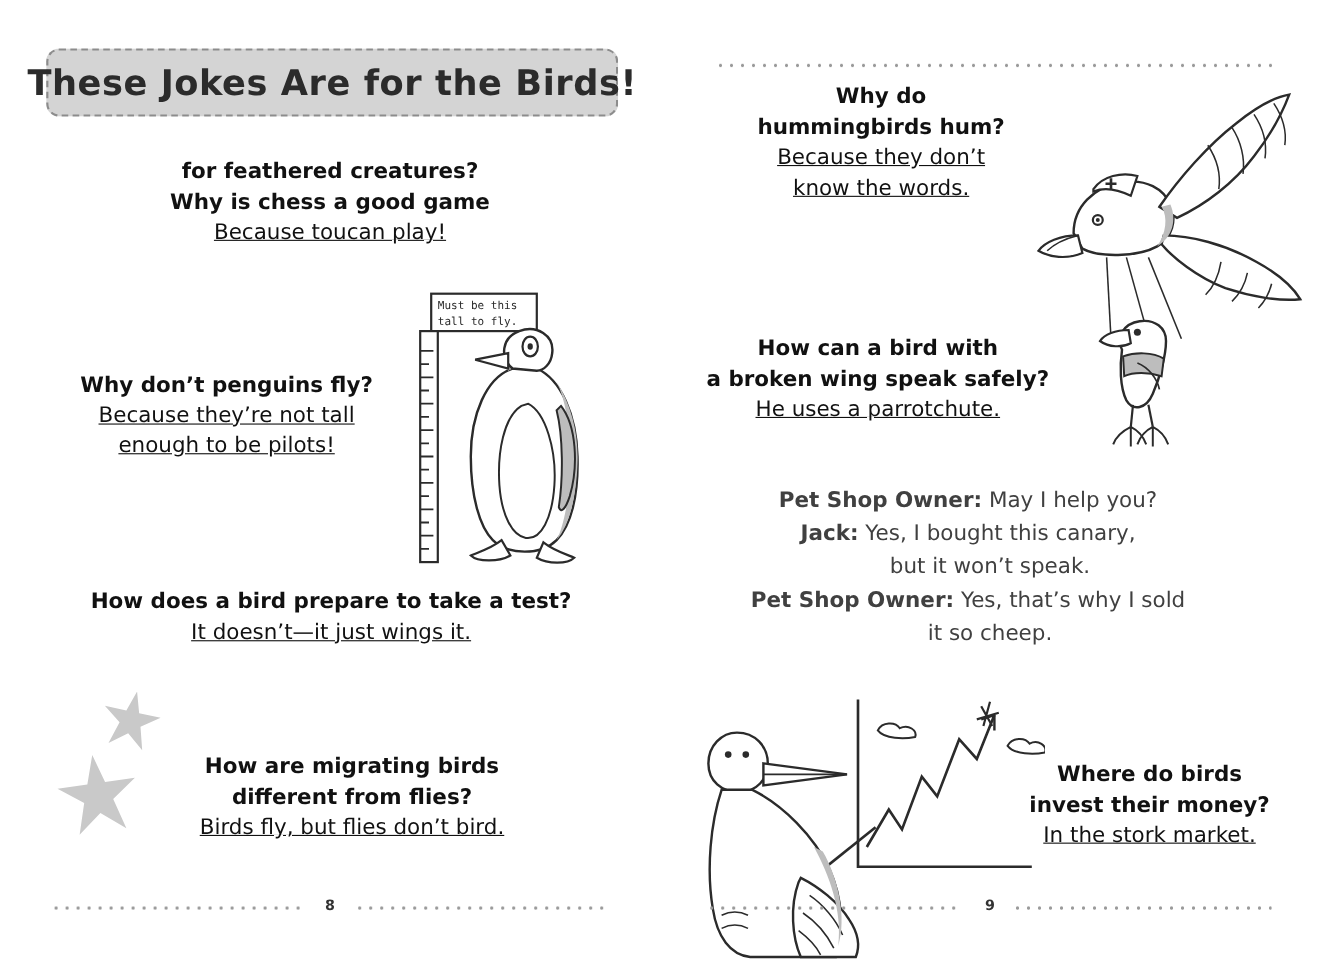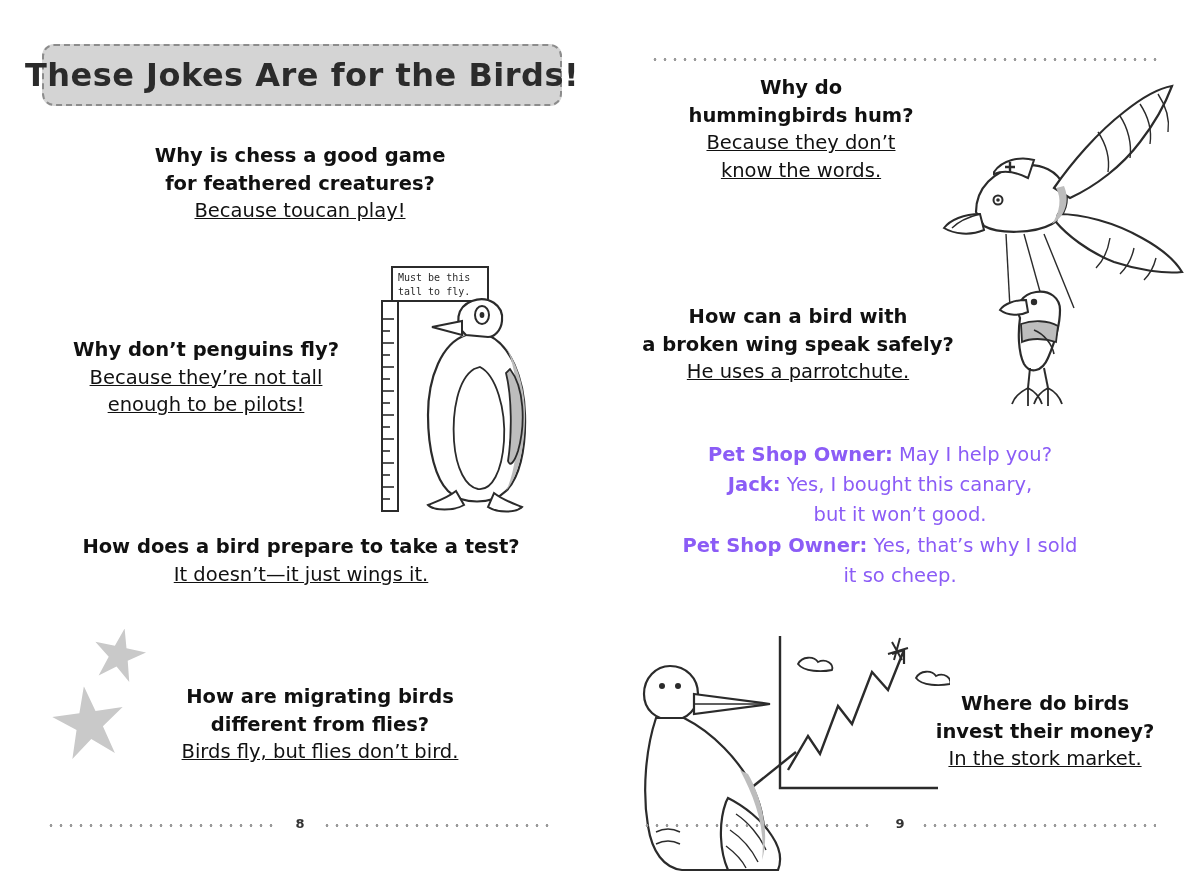--- a/index.html
+++ b/index.html
@@ -75,21 +75,21 @@
   .a {
     font-size: 19.5px;
     font-weight: normal;
     color: #111;
     text-decoration: underline;
   }
   .dialog {
     position: absolute;
     font-size: 19.5px;
     line-height: 1.55;
-    color: #8b5cf6;
+    color: #404040;
   }
   .dialog .line {
     text-align: center;
   }
   .dialog .spk {
     font-weight: bold;
   }
   .dialog .cont {
     display: block;
     text-align: center;
@@ -142,22 +142,22 @@
 
 <div class="spread">
 
   <div class="page">
 
     <div class="banner">
       <div class="banner-text">These Jokes Are for the Birds!</div>
     </div>
 
     <div class="joke" style="left:60px; top:142px; width:480px;">
+      <div class="q">for feathered creatures?</div>
       <div class="q">Why is chess a good game</div>
-      <div class="q">for feathered creatures?</div>
       <div class="a">Because toucan play!</div>
     </div>
 
     <div class="illus" style="left:370px; top:265px;">
       <svg width="190" height="250" viewBox="0 0 190 250" fill="none" stroke="#2b2b2b" stroke-width="2">
 
         <rect x="22" y="2" width="96" height="34" fill="#ffffff" stroke="#2b2b2b" stroke-width="2"></rect>
         <text x="28" y="16" font-family="'DejaVu Sans Mono', monospace" font-size="10" fill="#2b2b2b" stroke="none">Must be this</text>
         <text x="28" y="30" font-family="'DejaVu Sans Mono', monospace" font-size="10" fill="#2b2b2b" stroke="none">tall to fly.</text>
 
@@ -295,21 +295,21 @@
     </div>
 
     <div class="dialog" style="left:40px; top:440px; width:480px;">
       <div class="line">
         <span class="spk">Pet Shop Owner:</span>
         <span>May I help you?</span>
       </div>
       <div class="line">
         <span class="spk">Jack:</span>
         <span>Yes, I bought this canary,</span>
-        <span class="cont">but it won’t good.</span>
+        <span class="cont">but it won’t speak.</span>
       </div>
       <div class="line">
         <span class="spk">Pet Shop Owner:</span>
         <span>Yes, that’s why I sold</span>
         <span class="cont">it so cheep.</span>
       </div>
     </div>
 
     <div class="illus" style="left:20px; top:620px;">
       <svg width="330" height="252" viewBox="0 0 330 252" fill="none" stroke="#2b2b2b" stroke-width="2">

